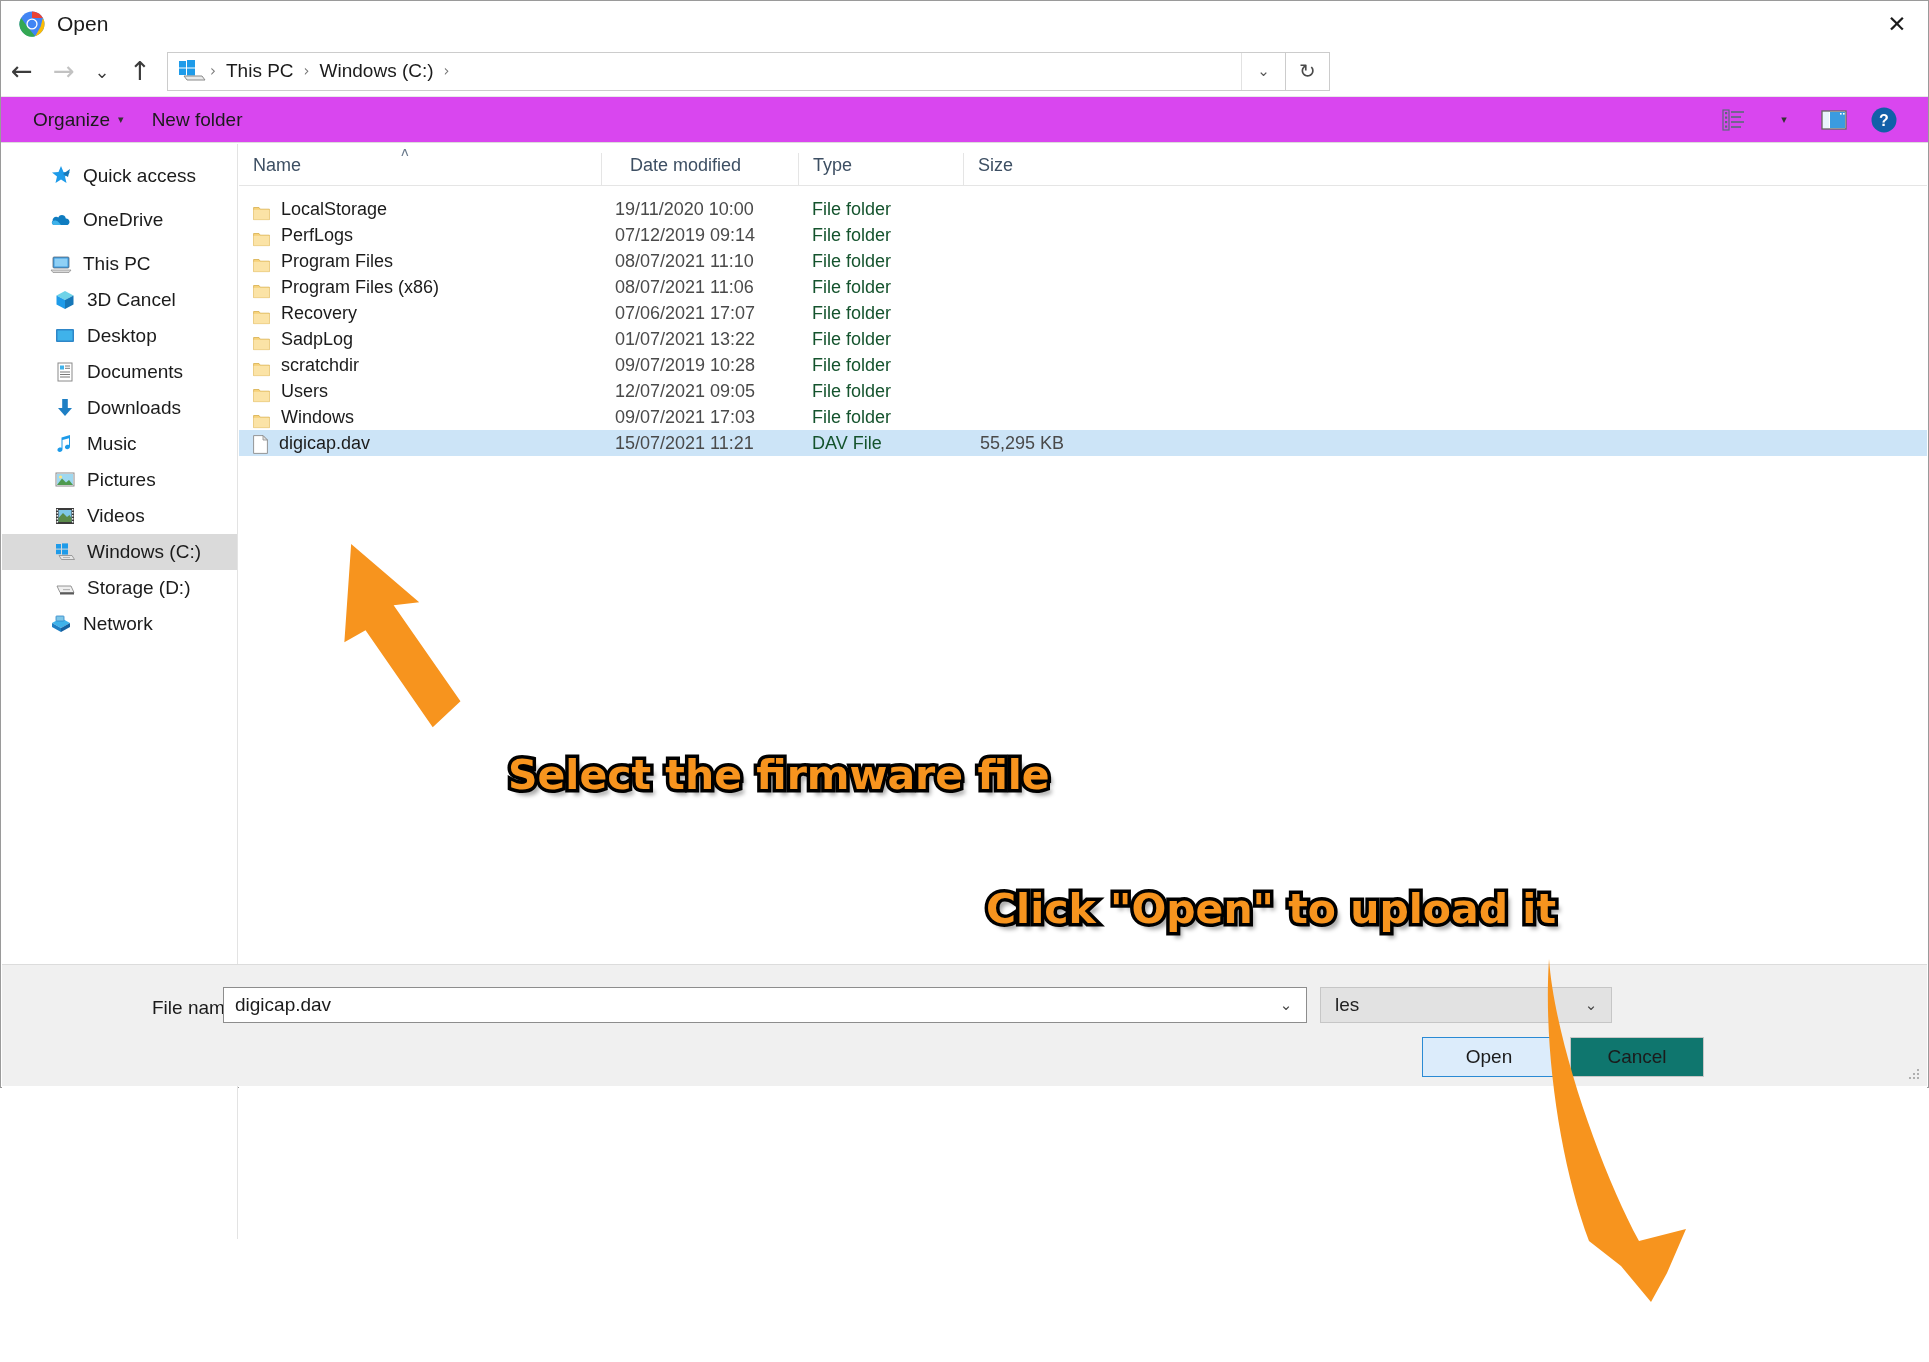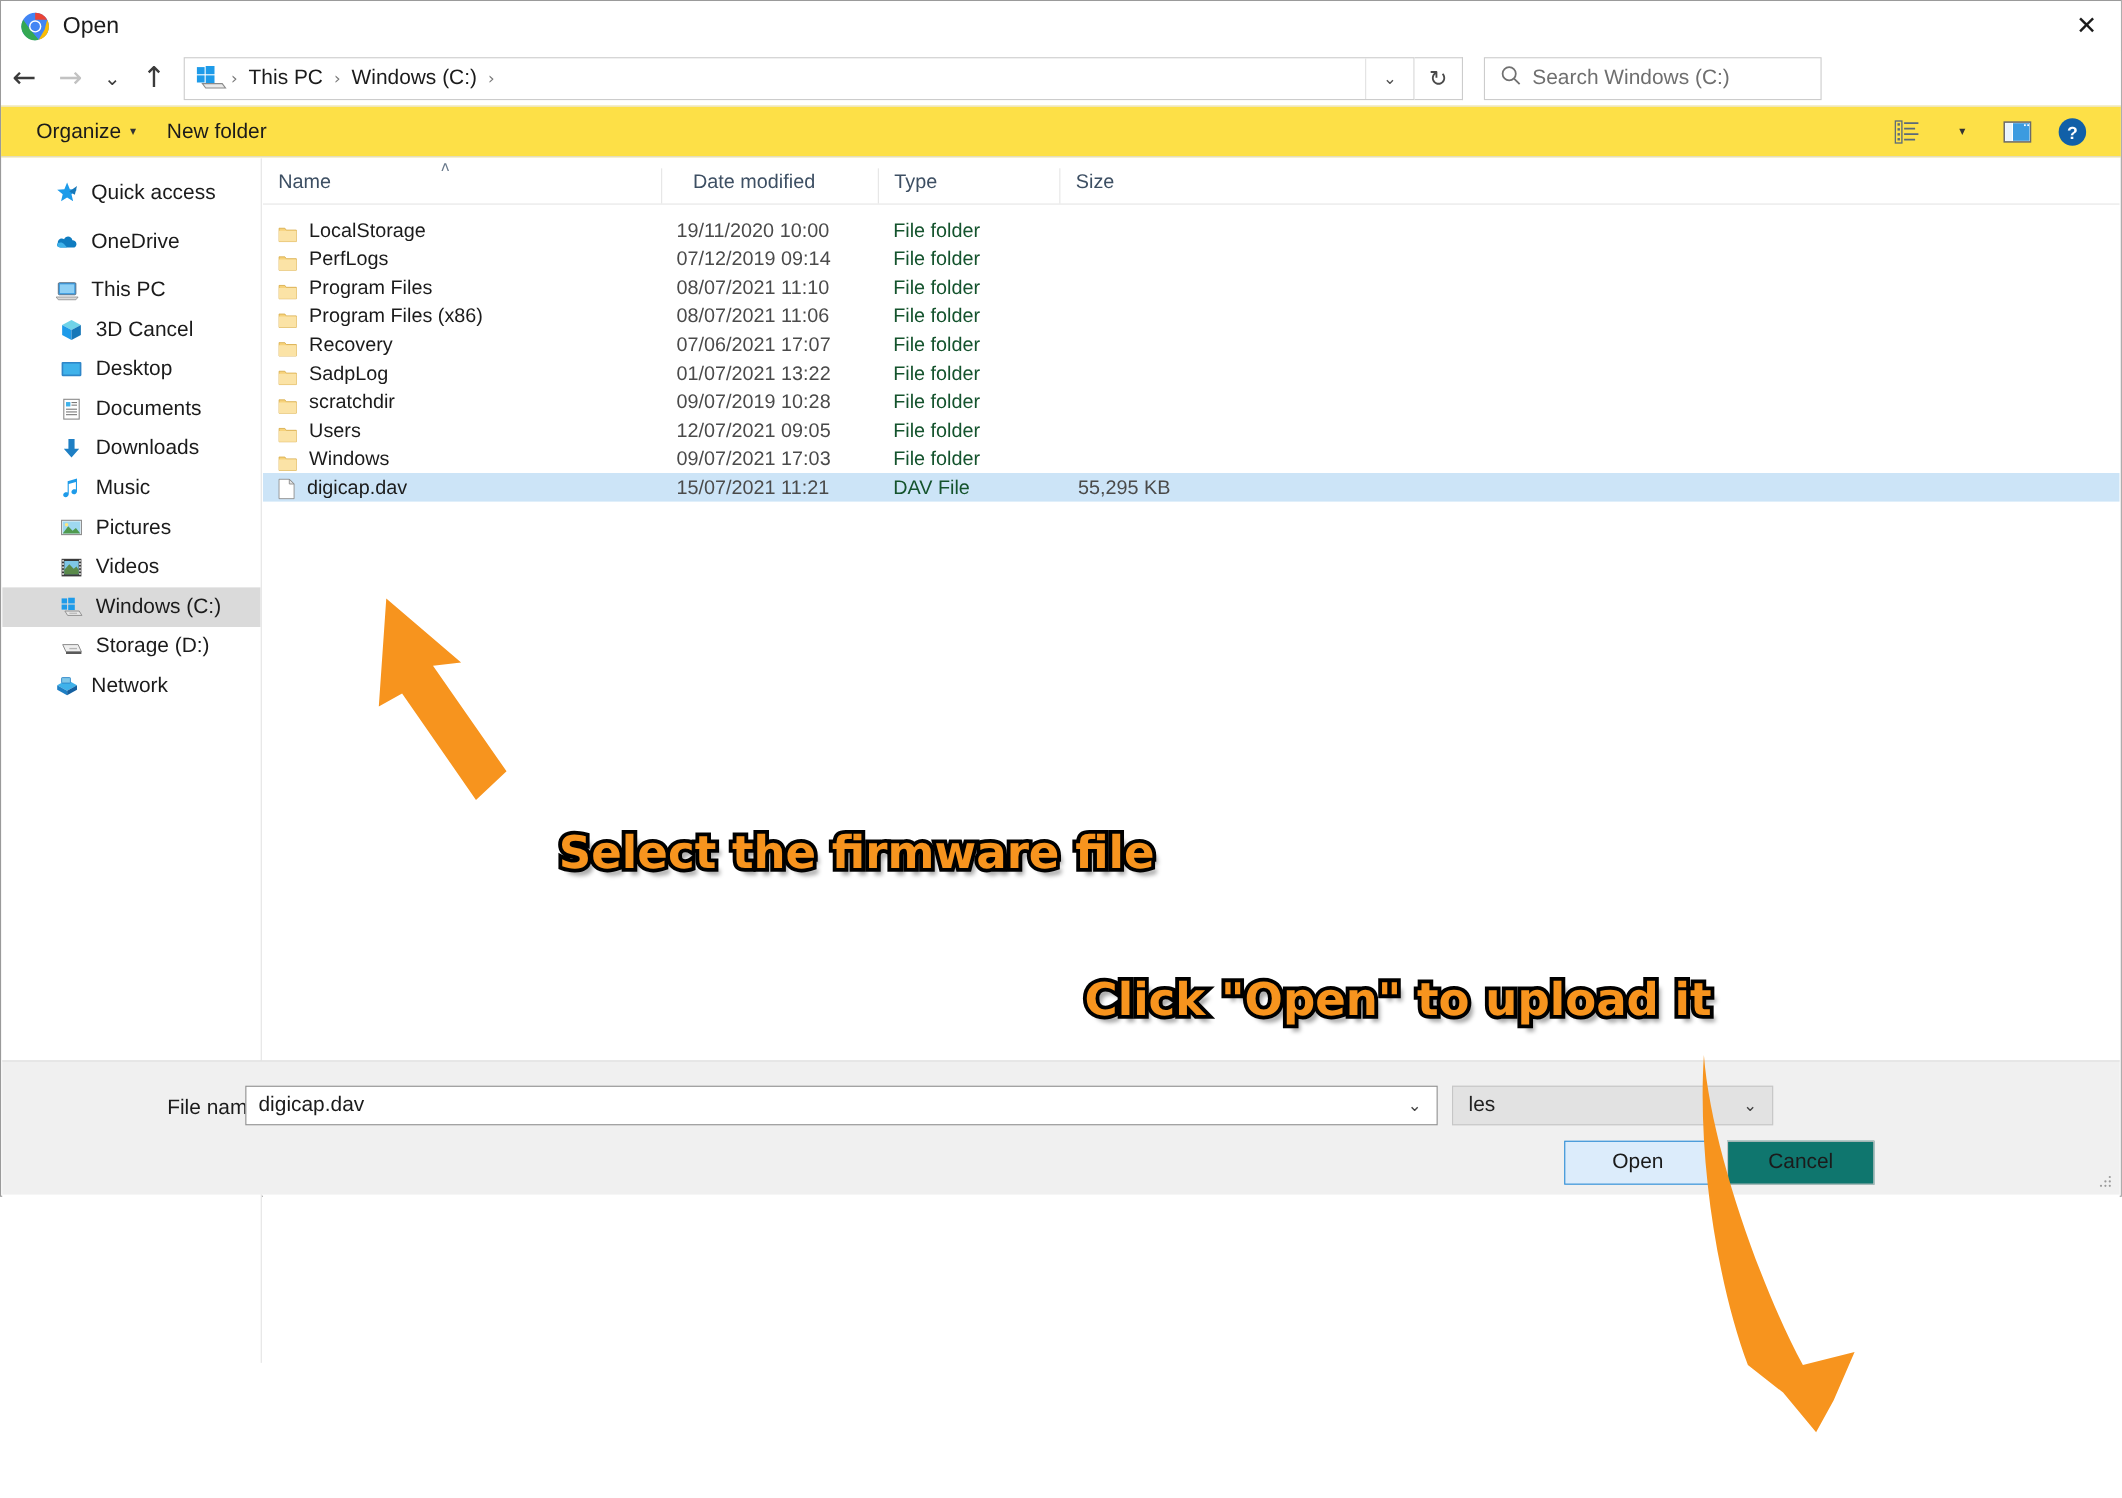--- a/index.html
+++ b/index.html
@@ -66,21 +66,21 @@
   }
   .searchbox {
     width: 307px; height: 39px; margin-left: 19px; border: 1px solid #cccccc;
     background: #fff; display: flex; align-items: center; gap: 10px; padding-left: 14px;
   }
   .search-ph { font-size: 19px; color: #6f6f6f; }
 
   
   .toolbar {
     position: absolute; left: 0; top: 95px; width: 100%; height: 47px;
-    background: #fde047; border-top: 1px solid #e8e8e8; border-bottom: 1px solid #dcdcdc;
+    background: #d946ef; border-top: 1px solid #e8e8e8; border-bottom: 1px solid #dcdcdc;
     display: flex; align-items: center;
   }
   .tb-item {
     font-size: 19px; color: #1b1b1b; padding: 0 14px; height: 36px;
     display: flex; align-items: center; gap: 8px;
   }
   .tb-item:first-child { margin-left: 18px; }
   .tb-caret { font-size: 11px; color: #333; font-family: "DejaVu Sans", sans-serif; }
   .tb-right { margin-left: auto; display: flex; align-items: center; gap: 6px; padding-right: 22px; }
   .tb-icon-btn {
@@ -233,29 +233,20 @@
       <span class="crumb-sep">›</span>
       <span class="crumb">This PC</span>
       <span class="crumb-sep">›</span>
       <span class="crumb">Windows (C:)</span>
       <span class="crumb-sep">›</span>
       <span class="addr-chevron">⌄</span>
     </div>
 
     <div class="refresh-btn">↻</div>
 
-    <div class="searchbox">
-      <span>
-        <svg width="19" height="19" viewBox="0 0 19 19">
-          <circle cx="8" cy="8" r="6" fill="none" stroke="#707070" stroke-width="1.6"></circle>
-          <line x1="12.4" y1="12.4" x2="17.5" y2="17.5" stroke="#707070" stroke-width="1.6"></line>
-        </svg>
-      </span>
-      <span class="search-ph">Search Windows (C:)</span>
-    </div>
   </div>
 
   <div class="toolbar">
     <div class="tb-item">
       <span>Organize</span>
       <span class="tb-caret">▾</span>
     </div>
     <div class="tb-item">
       <span>New folder</span>
     </div>

